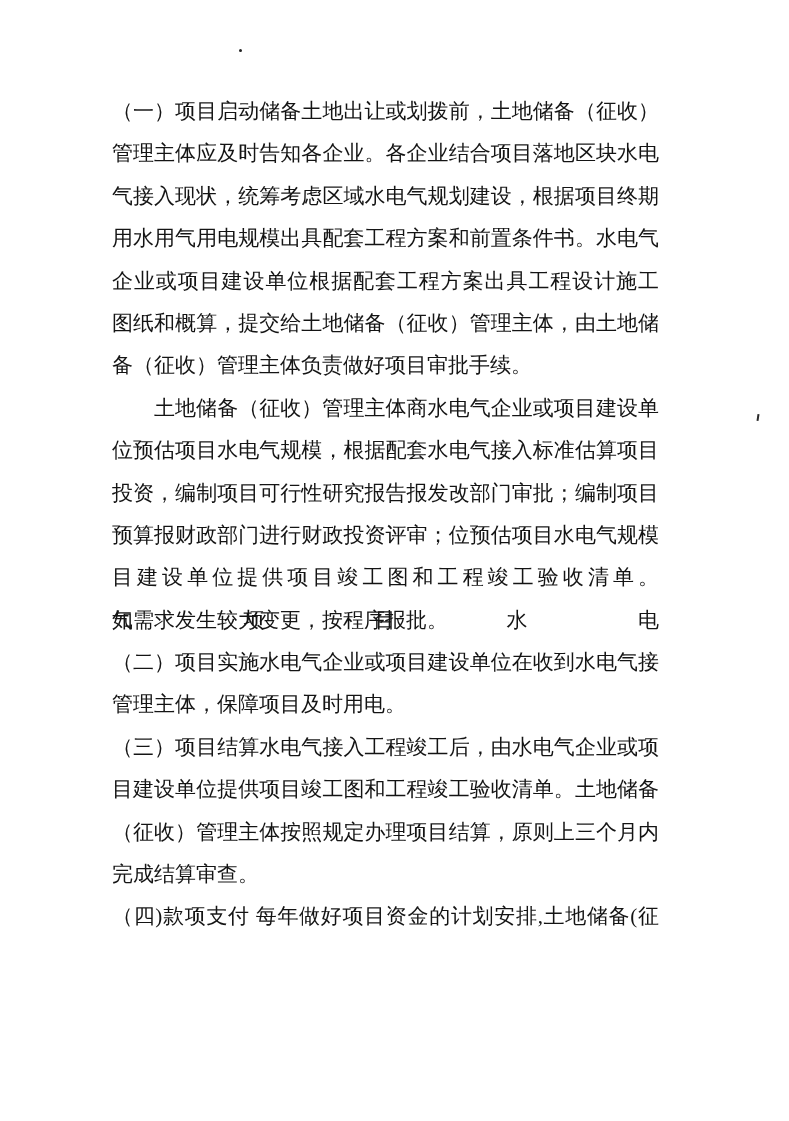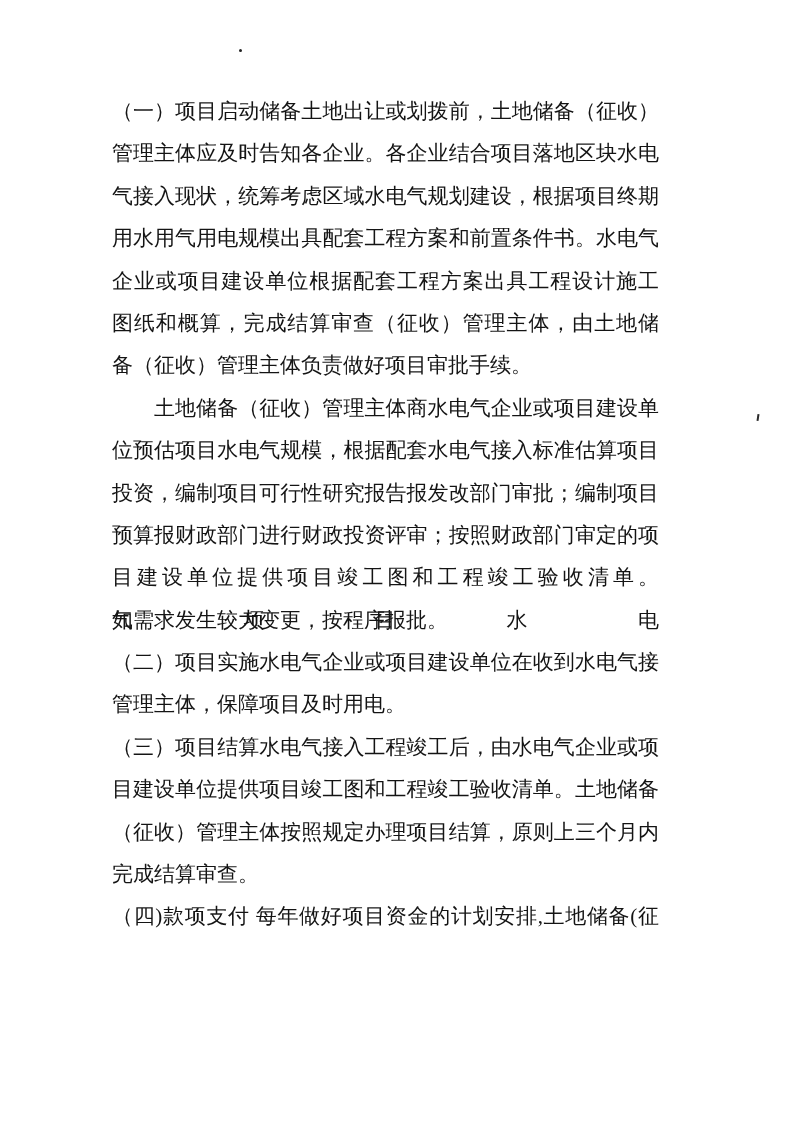--- a/index.html
+++ b/index.html
@@ -70,29 +70,29 @@
   <div class="speck-tick"></div>
 
   <div class="textblock">
 
     <div class="para">
       <div class="line">（一）项目启动储备土地出让或划拨前，土地储备（征收）</div>
       <div class="line">管理主体应及时告知各企业。各企业结合项目落地区块水电</div>
       <div class="line">气接入现状，统筹考虑区域水电气规划建设，根据项目终期</div>
       <div class="line">用水用气用电规模出具配套工程方案和前置条件书。水电气</div>
       <div class="line">企业或项目建设单位根据配套工程方案出具工程设计施工</div>
-      <div class="line">图纸和概算，完成结算审查（征收）管理主体，由土地储</div>
+      <div class="line">图纸和概算，提交给土地储备（征收）管理主体，由土地储</div>
       <div class="line end">备（征收）管理主体负责做好项目审批手续。</div>
     </div>
 
     <div class="para">
       <div class="line indent">土地储备（征收）管理主体商水电气企业或项目建设单</div>
       <div class="line">位预估项目水电气规模，根据配套水电气接入标准估算项目</div>
       <div class="line">投资，编制项目可行性研究报告报发改部门审批；编制项目</div>
-      <div class="line">预算报财政部门进行财政投资评审；按照财政部门审定的项</div>
+      <div class="line">预算报财政部门进行财政投资评审；位预估项目水电气规模</div>
       <div class="line">目建设单位提供项目竣工图和工程竣工验收清单。如项目水电</div>
       <div class="line end">气需求发生较大变更，按程序报批。</div>
     </div>
 
     <div class="para">
       <div class="line">（二）项目实施水电气企业或项目建设单位在收到水电气接</div>
       <div class="line end">管理主体，保障项目及时用电。</div>
     </div>
 
     <div class="para">

